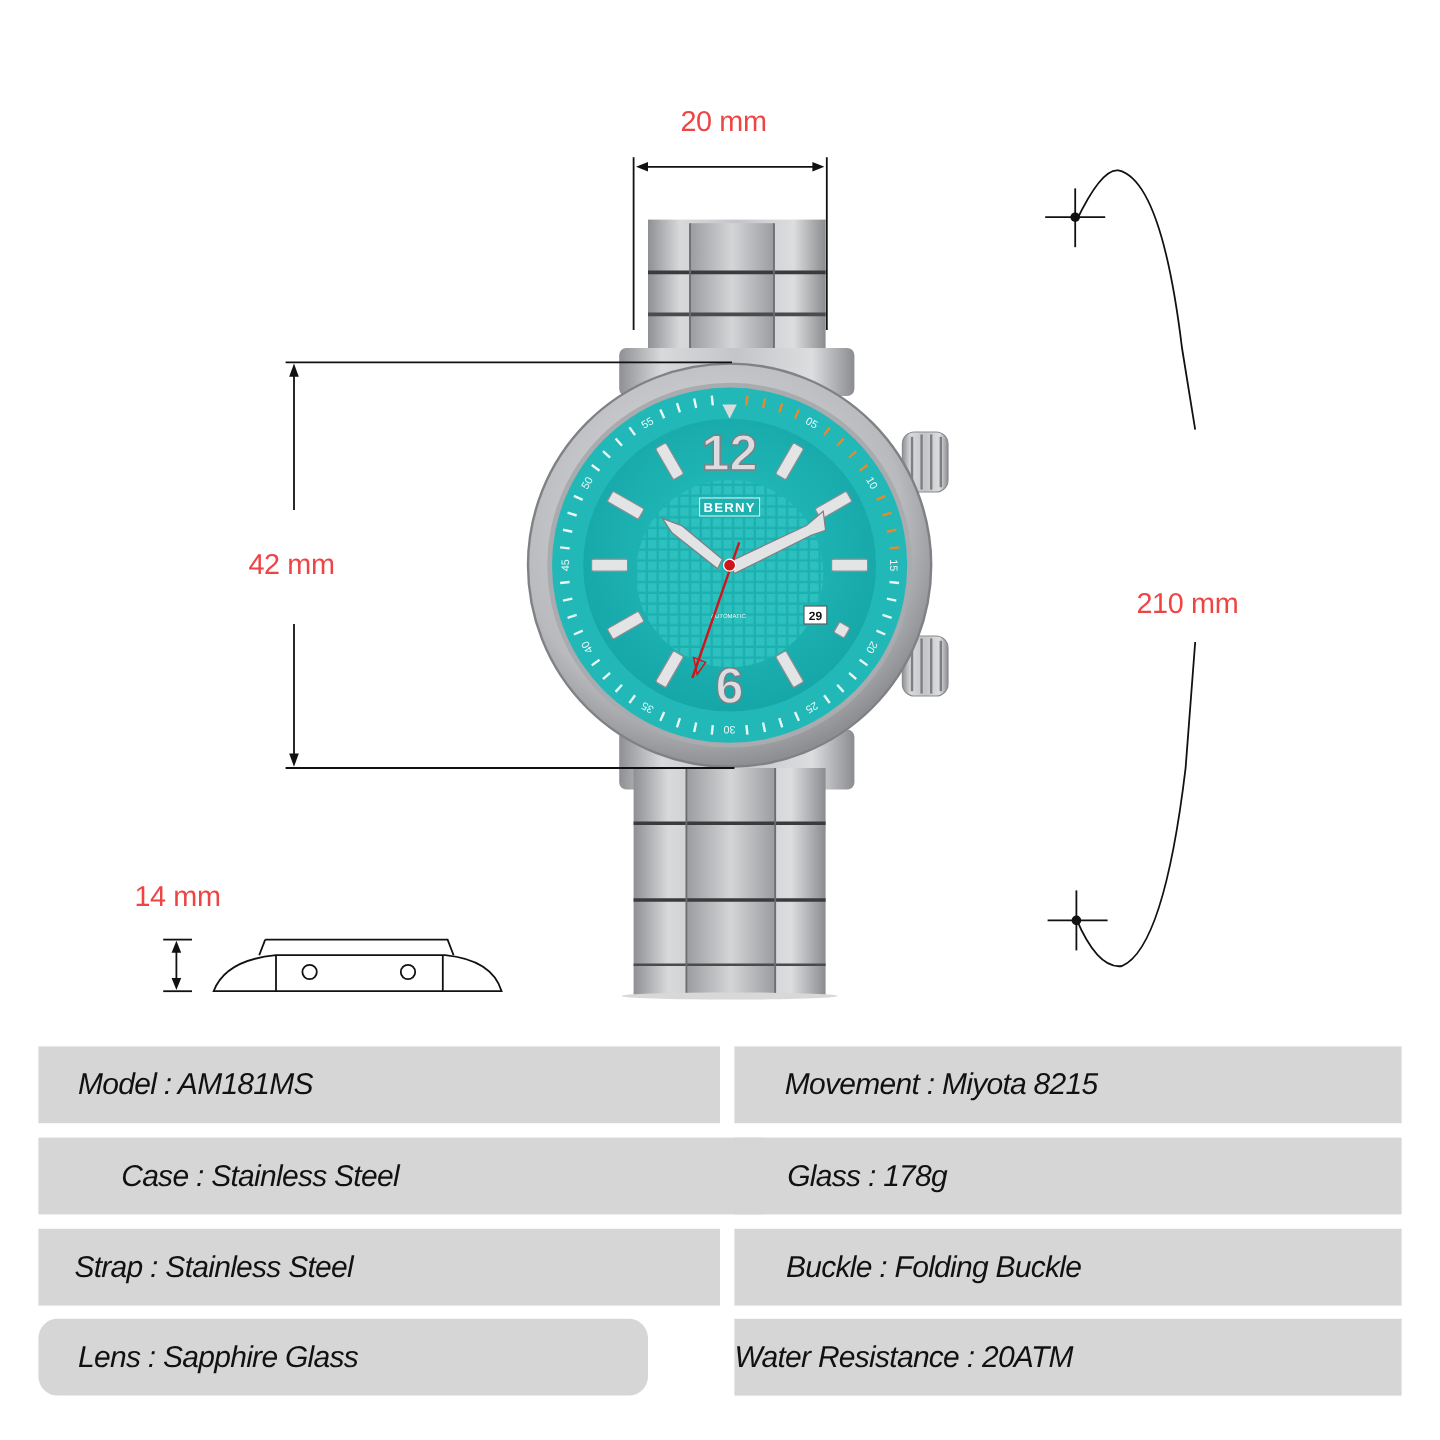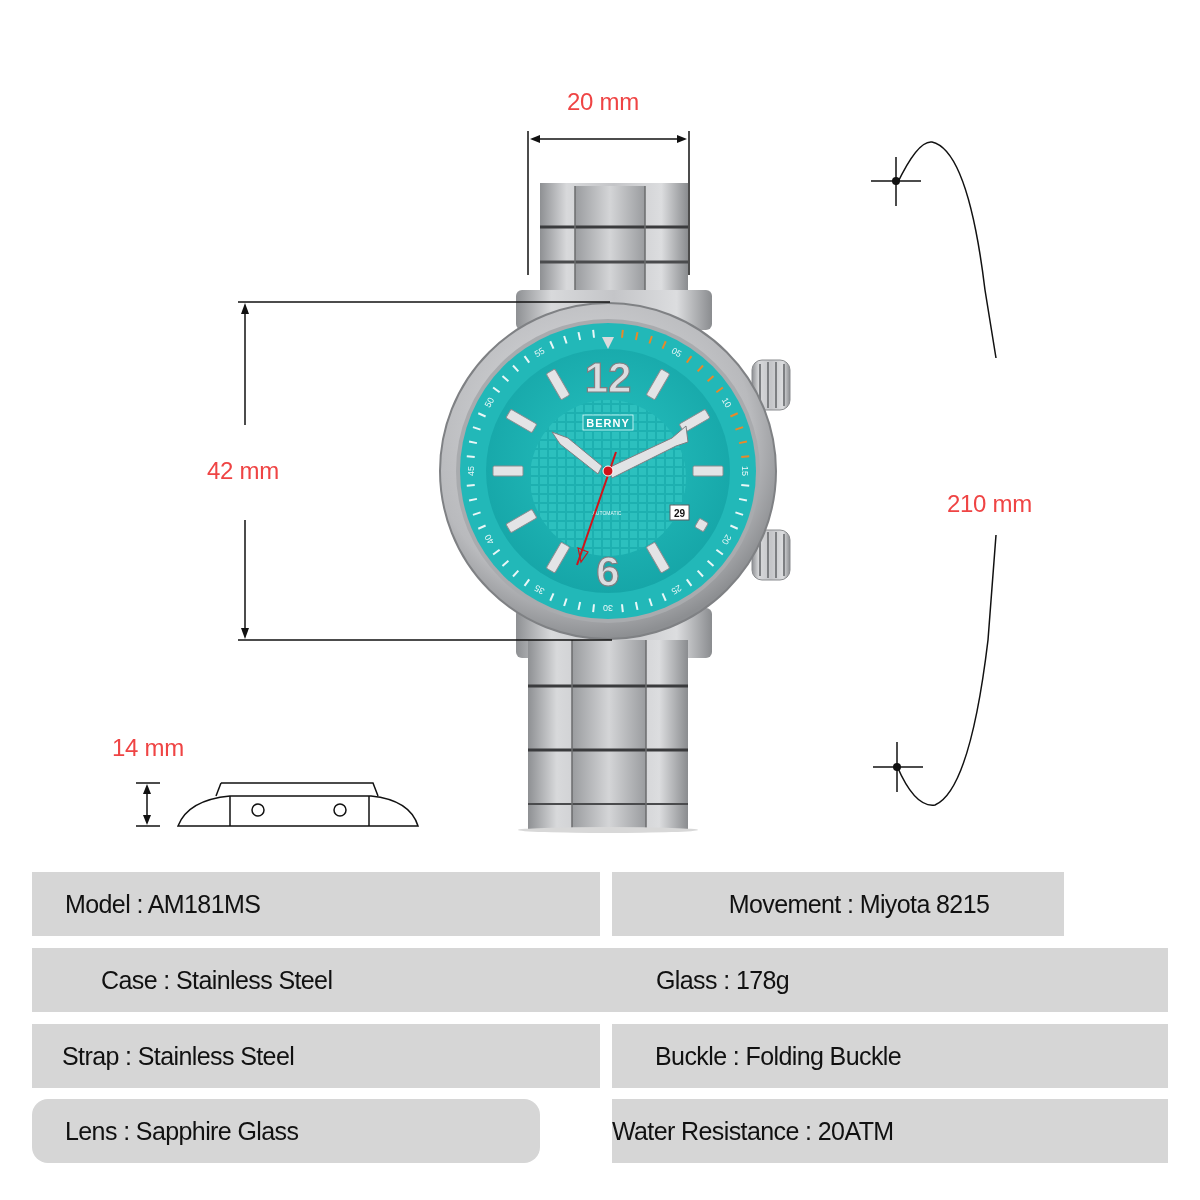--- a/index.html
+++ b/index.html
@@ -1,19 +1,19 @@
 <!DOCTYPE html>
 <html><head>
 <meta charset="utf-8">
 <style>
   html, body { margin:0; padding:0; background:#ffffff; }
   body { width:1200px; height:1200px; position:relative; overflow:hidden;
          font-family:"Liberation Sans", "DejaVu Sans", sans-serif; color:#111; }
   .dim-label { position:absolute; font-size:24px; color:#ef4444; letter-spacing:-0.3px; white-space:nowrap; }
-  .spec-row { position:absolute; background:#d6d6d6; height:64px; display:flex; align-items:center; }
+  .spec-row { position:absolute; background:#d6d6d6; height:64px; display:flex; align-items:center;font-style:italic; }
   .spec-row .txt { font-size:25px; color:#111; letter-spacing:-0.6px; white-space:nowrap; }
   svg { position:absolute; left:0; top:0; }
 </style>
 </head>
 <body>
 
 <svg width="1200" height="860" viewBox="0 0 1200 860">
   <defs>
     <linearGradient id="steel" x1="0" x2="1" y1="0" y2="0">
       <stop offset="0" stop-color="#8e9093"></stop>
@@ -240,21 +240,21 @@
 <div class="spec-row" style="left:32px; top:948px; width:568px;padding-left:36px;">
   <span class="txt" style="margin-left:33px;">Case : Stainless Steel</span>
 </div>
 <div class="spec-row" style="left:32px; top:1024px; width:568px;">
   <span class="txt" style="margin-left:30px;">Strap : Stainless Steel</span>
 </div>
 <div class="spec-row" style="left:32px; top:1099px; width:508px;border-radius:16px;">
   <span class="txt" style="margin-left:33px;">Lens : Sapphire Glass</span>
 </div>
 
-<div class="spec-row" style="left:612px; top:872px; width:452px;justify-content:center;">
+<div class="spec-row" style="left:612px; top:872px; width:556px;">
   <span class="txt" style="margin-left:42px;">Movement : Miyota 8215</span>
 </div>
 <div class="spec-row" style="left:612px; top:948px; width:556px;">
   <span class="txt" style="margin-left:44px;">Glass : 178g</span>
 </div>
 <div class="spec-row" style="left:612px; top:1024px; width:556px;">
   <span class="txt" style="margin-left:43px;">Buckle : Folding Buckle</span>
 </div>
 <div class="spec-row" style="left:612px; top:1099px; width:556px;">
   <span class="txt" style="">Water Resistance : 20ATM</span>

